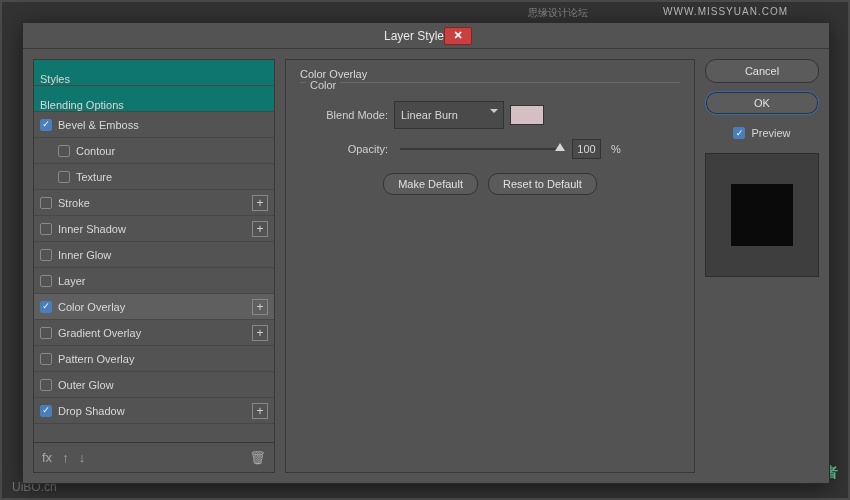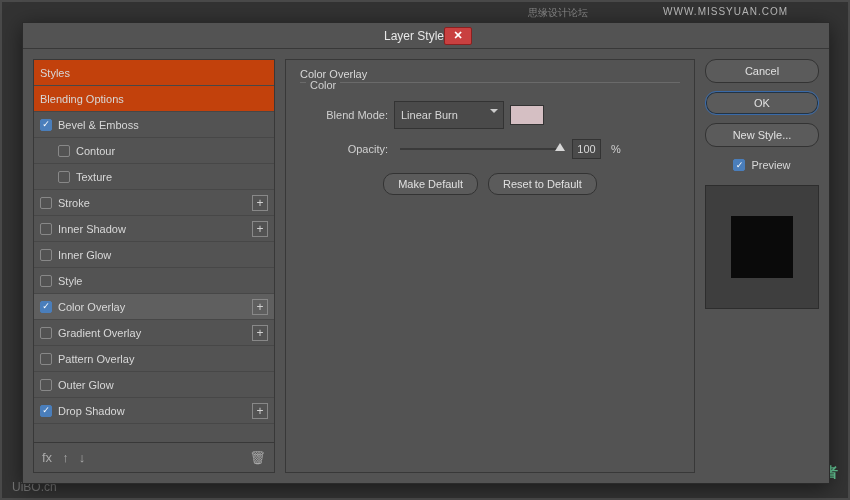--- a/index.html
+++ b/index.html
@@ -26,21 +26,21 @@
 }
 .dialog-body { display:flex; height:calc(100% - 26px); padding:10px; gap:10px; }
 
 .left-col { width:242px; display:flex; flex-direction:column; }
 .effects-panel { flex:1; border:1px solid #383838; background:#535353; display:flex; flex-direction:column; }
 .effect-row {
   height:26px; display:flex; align-items:center; padding:0 6px;
   border-bottom:1px solid #474747; color:#d8d8d8; font-size:11px; cursor:pointer;
   position:relative;
 }
-.effect-row.header { background:#c2410c; color:#d8d8d8; }
+.effect-row.header { background:#0f766e; color:#d8d8d8;align-items:flex-end; }
 .effect-row.selected { background:#5f5f5f; }
 .effect-row .indent { width:18px; }
 .effect-row .chk {
   width:12px; height:12px; border:1px solid #888; border-radius:2px; margin-right:6px;
   display:flex; align-items:center; justify-content:center; background:#535353;
 }
 .effect-row .chk.checked { background:#4a7ebb; border-color:#4a7ebb; }
 .effect-row .chk.checked::after { content:"✓"; color:#fff; font-size:9px; line-height:1; }
 .effect-row .chk.empty { background:#535353; }
 .effect-row .label { flex:1; }
@@ -151,21 +151,21 @@
             <span class="chk empty"></span>
             <span class="label">Inner Shadow</span>
             <span class="plus">+</span>
           </div>
           <div class="effect-row">
             <span class="chk empty"></span>
             <span class="label">Inner Glow</span>
           </div>
           <div class="effect-row">
             <span class="chk empty"></span>
-            <span class="label">Style</span>
+            <span class="label">Layer</span>
           </div>
           <div class="effect-row selected">
             <span class="chk checked"></span>
             <span class="label">Color Overlay</span>
             <span class="plus">+</span>
           </div>
           <div class="effect-row">
             <span class="chk empty"></span>
             <span class="label">Gradient Overlay</span>
             <span class="plus">+</span>
@@ -219,21 +219,20 @@
           <div class="btn-row">
             <div class="ps-btn">Make Default</div>
             <div class="ps-btn">Reset to Default</div>
           </div>
         </div>
       </div>
 
       <div class="right-col">
         <div class="action-btn">Cancel</div>
         <div class="action-btn primary">OK</div>
-        <div class="action-btn">New Style...</div>
         <div class="preview-row">
           <span class="chk"></span>
           <span>Preview</span>
         </div>
         <div class="preview-canvas">
           <div class="preview-inner"></div>
         </div>
       </div>
     </div>
   </div>

